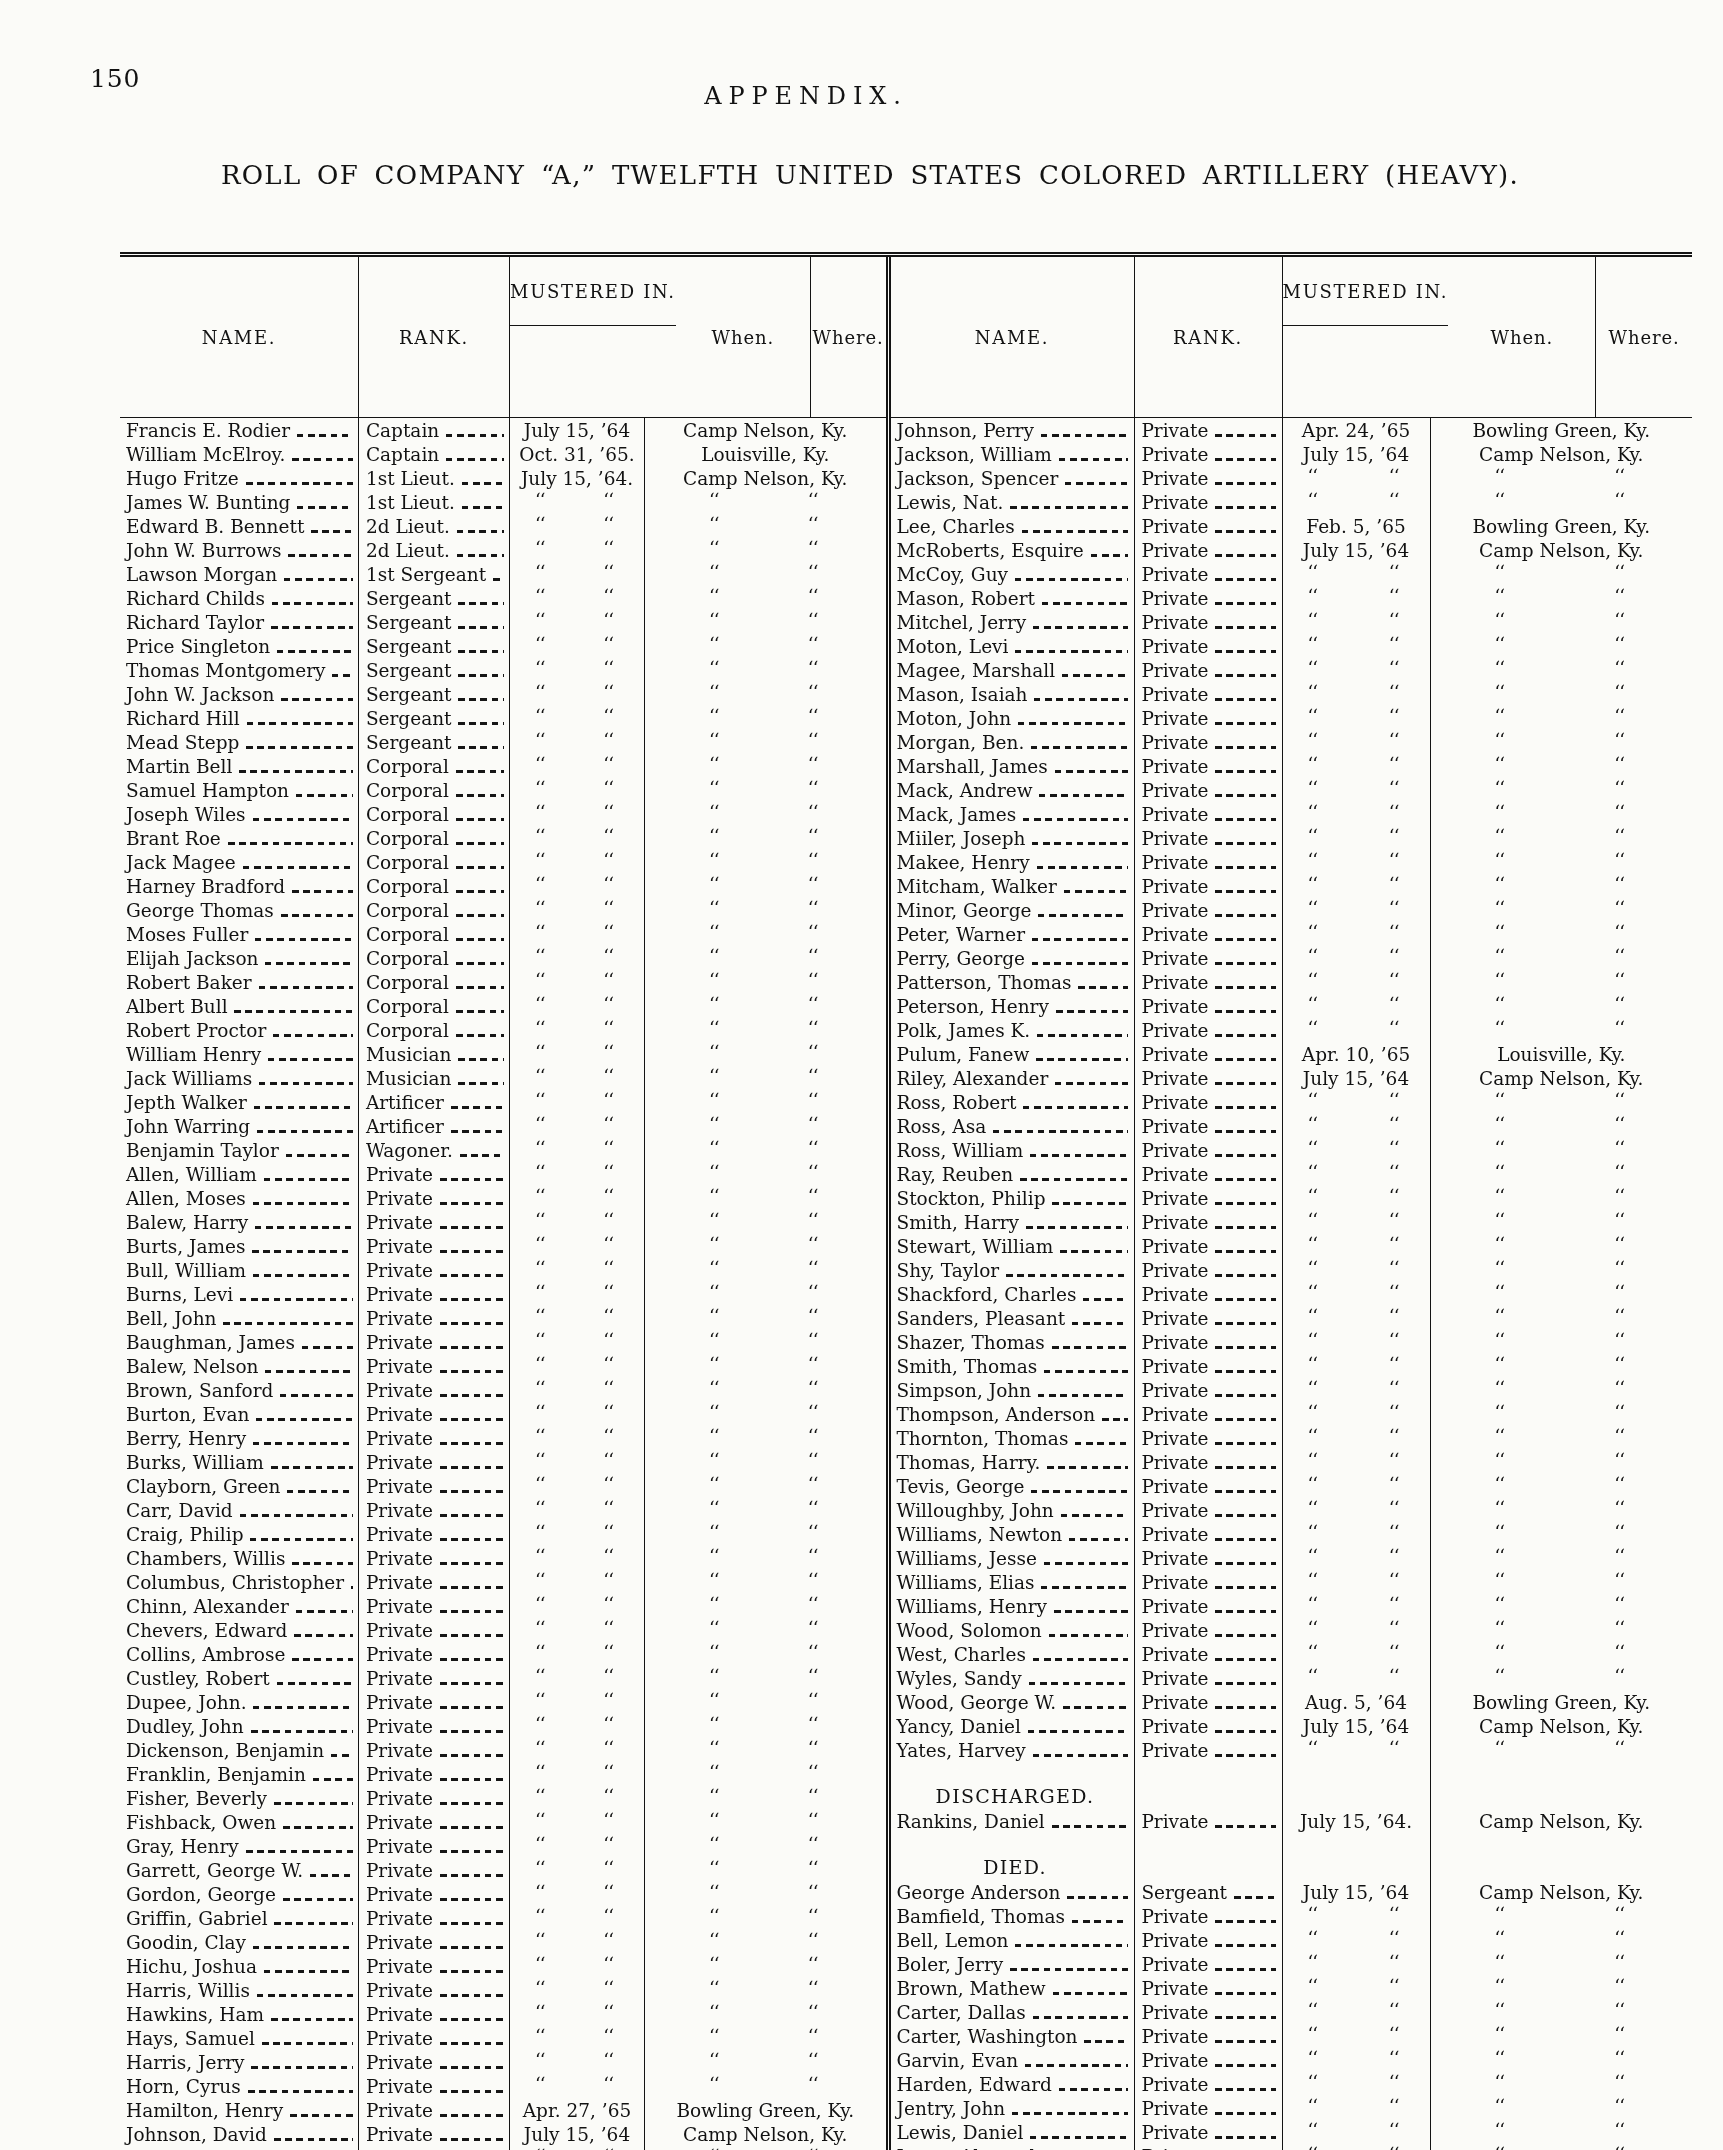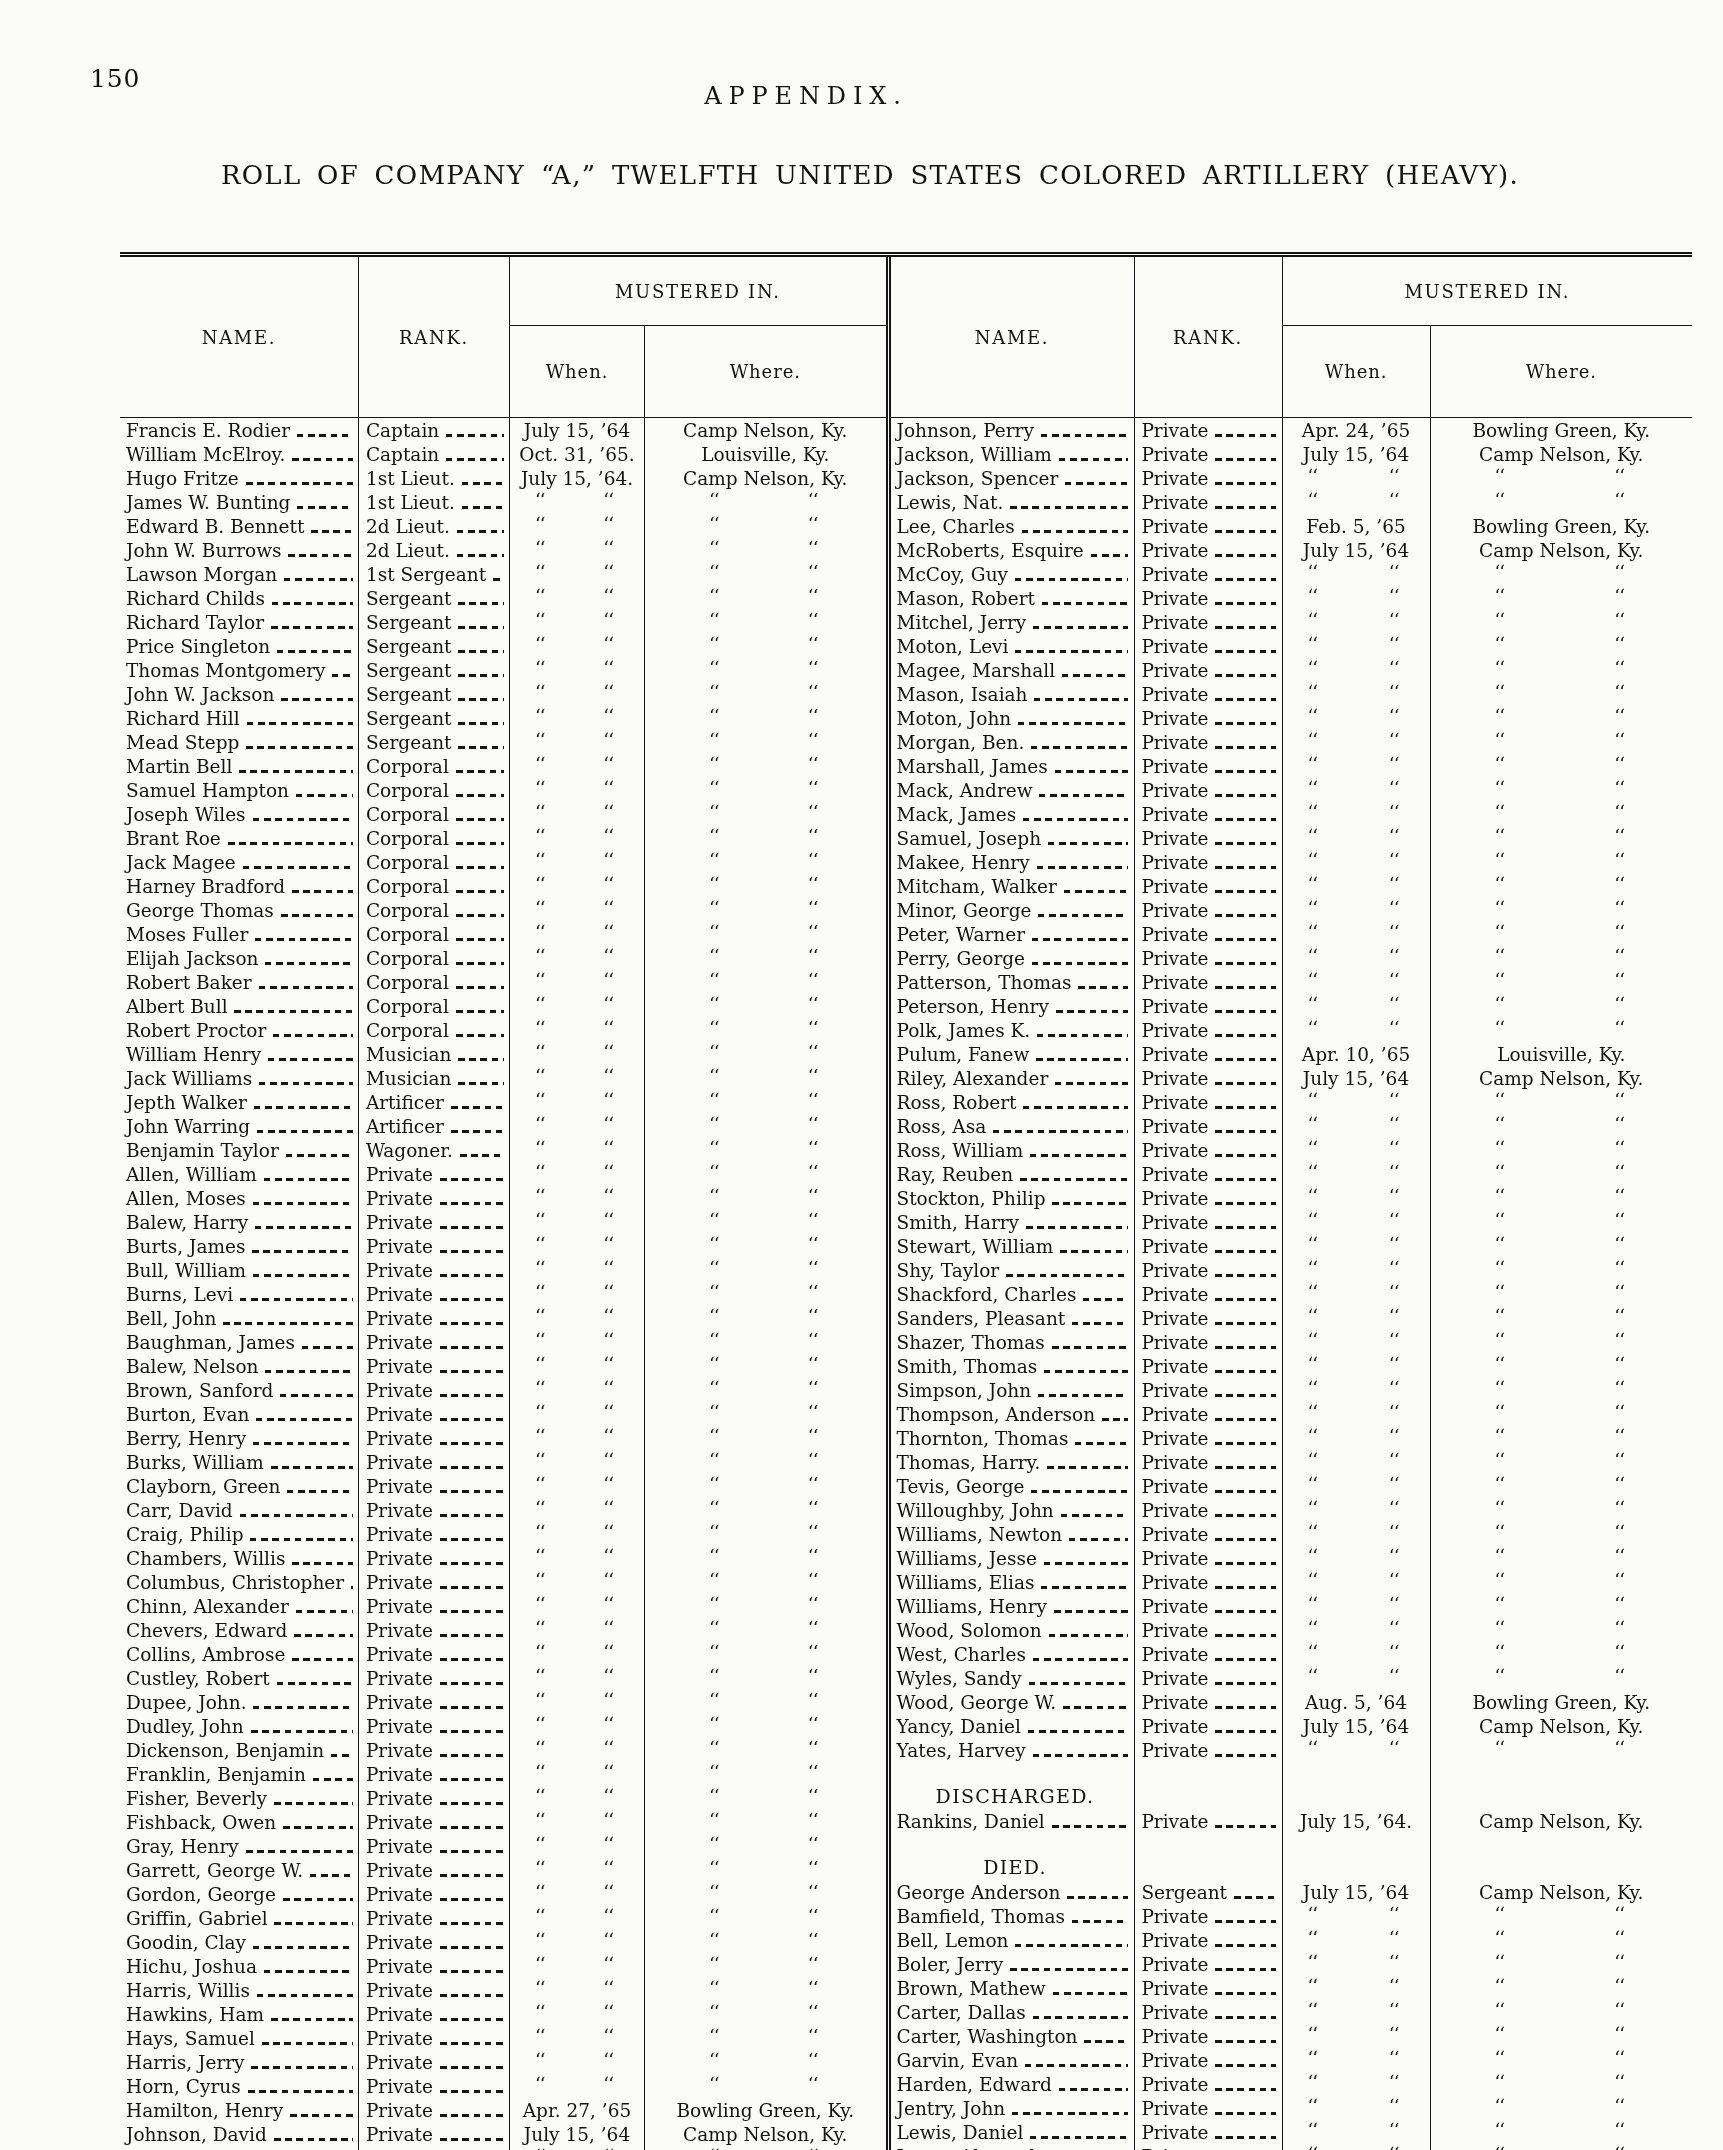--- a/index.html
+++ b/index.html
@@ -38,21 +38,21 @@
   .head{
     display:grid;grid-template-columns:var(--c1) var(--c2) 1fr;
     height:160px;border-bottom:1.7px solid #141414;
   }
   .h-cell{
     display:flex;align-items:center;justify-content:center;
     font-size:18px;letter-spacing:1.7px;box-sizing:border-box;
   }
   .h-name{border-right:1.7px solid #141414;}
   .h-rank{border-right:1.7px solid #141414;}
-  .h-must{display:flex;flex-direction:column;}
+  .h-must{display:flex;flex-direction:row;}
   .h-must-top{
     height:68px;display:flex;align-items:center;justify-content:center;
     font-size:18px;letter-spacing:1.7px;
     border-bottom:1.7px solid #141414;
   }
   .h-must-bottom{flex:1;display:grid;grid-template-columns:var(--c3) 1fr;}
   .h-when{border-right:1.3px solid #141414;display:flex;align-items:center;justify-content:center;font-size:18px;letter-spacing:0.9px;box-sizing:border-box;}
   .h-where{display:flex;align-items:center;justify-content:center;font-size:18px;letter-spacing:0.9px;}
   .row{
     display:grid;grid-template-columns:var(--c1) var(--c2) var(--c3) 1fr;
@@ -2069,21 +2069,21 @@
             </div>
             <div class="cell c-where">
               <div class="dittos">
                 <span>‘‘</span>
                 <span>‘‘</span>
               </div>
             </div>
           </div>
           <div class="row">
             <div class="cell c-name">
-              <span>Samuel, Joseph</span>
+              <span>Miiler, Joseph</span>
               <span class="leader"></span>
             </div>
             <div class="cell c-rank">
               <span>Private</span>
               <span class="leader"></span>
             </div>
             <div class="cell c-when">
               <div class="dittos">
                 <span>‘‘</span>
                 <span>‘‘</span>

